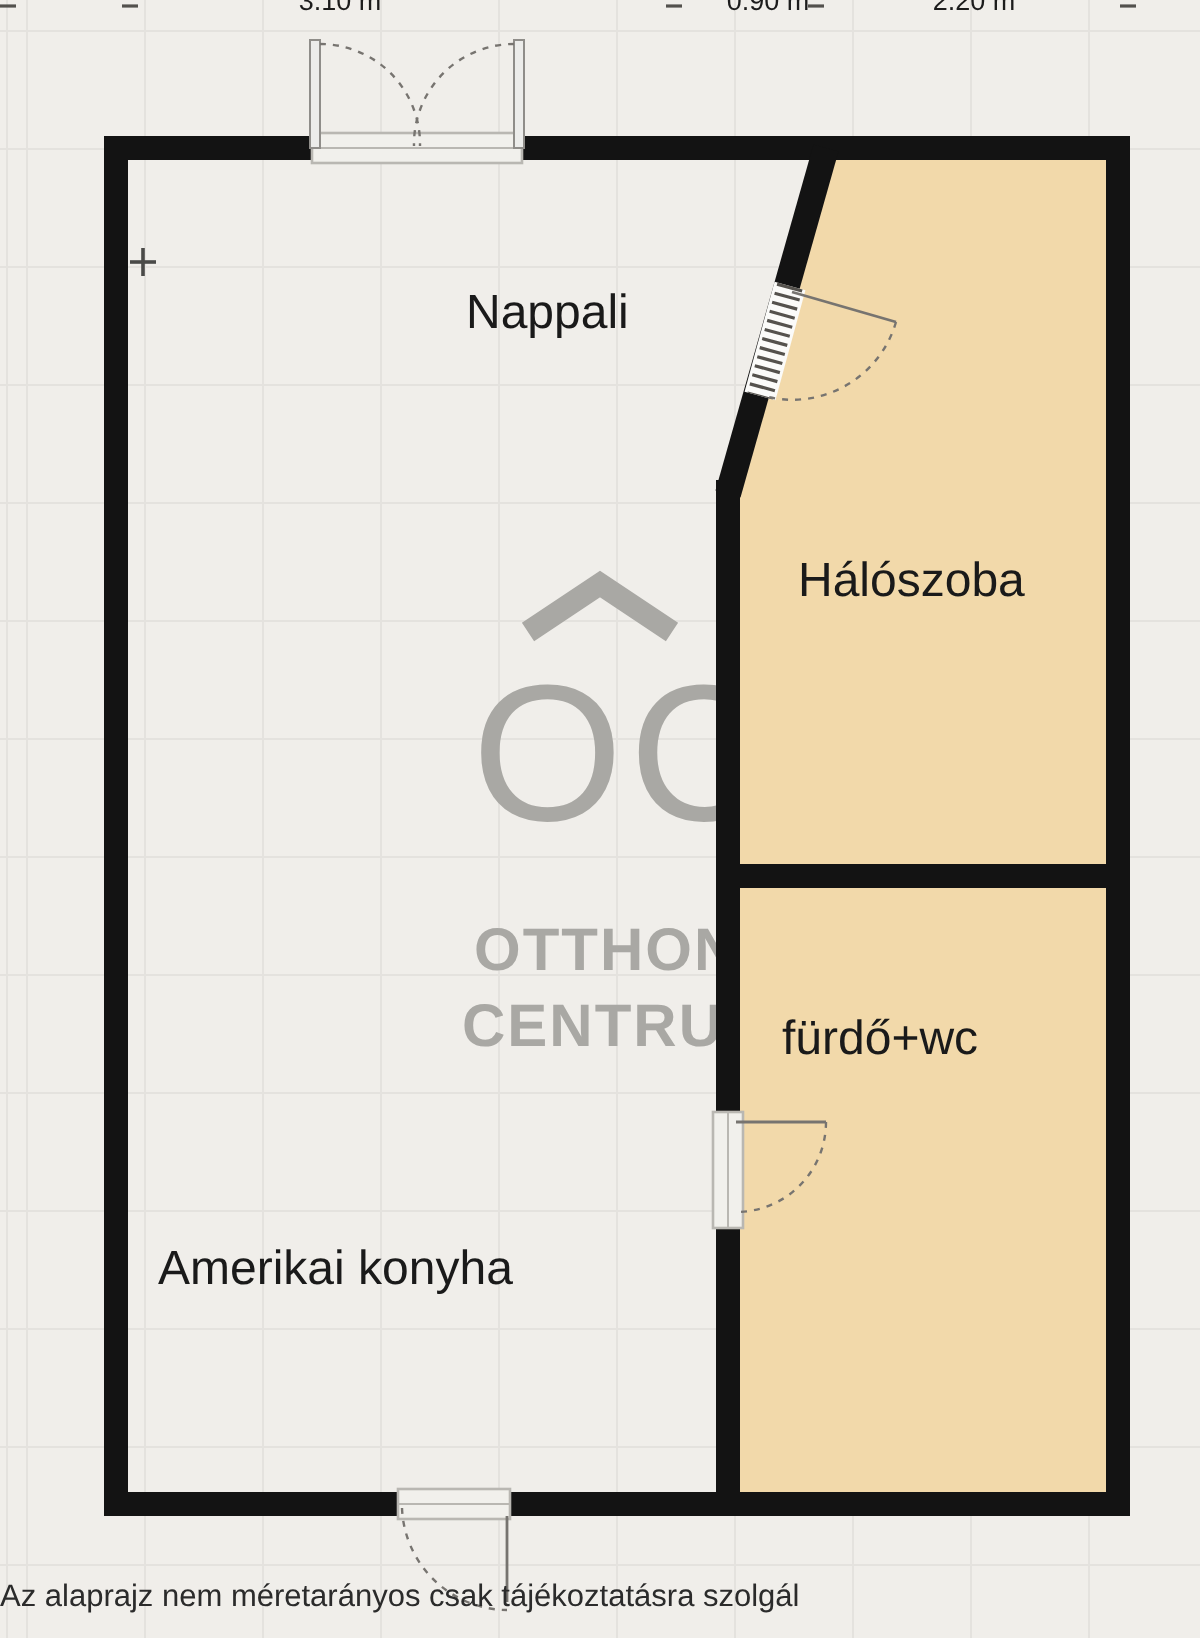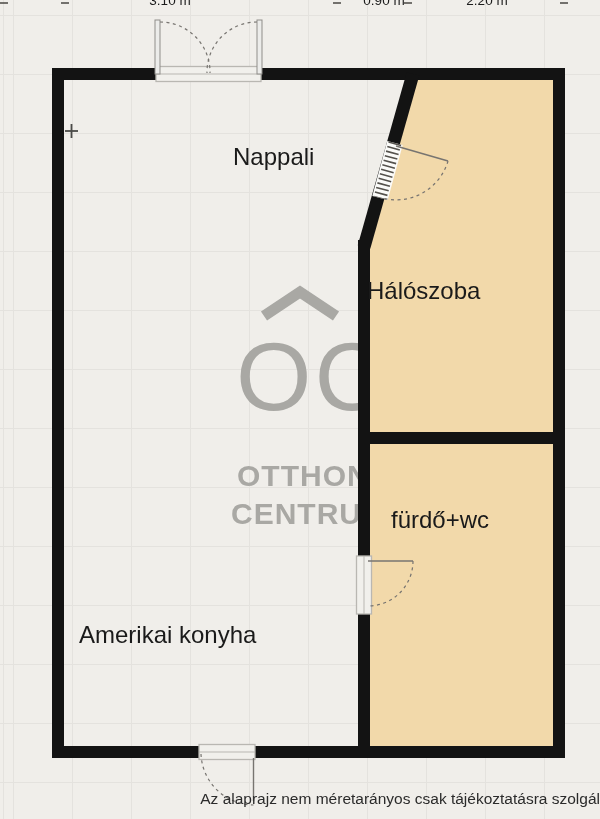--- a/index.html
+++ b/index.html
@@ -16,27 +16,27 @@
   
   .wm{position:absolute;color:var(--watermark,#a9a8a4);z-index:1;line-height:1;white-space:nowrap;}
   .wm-oc{left:236px;top:328px;font-size:97px;font-weight:normal;letter-spacing:3px;}
   .wm-l1{left:237px;top:461px;font-size:30px;font-weight:bold;letter-spacing:1px;}
   .wm-l2{left:231px;top:499px;font-size:30px;font-weight:bold;letter-spacing:1px;}
   .wm-chevron{left:258px;top:284px;z-index:1;position:absolute;}
   svg.plan{z-index:2;}
   
   .room-label{position:absolute;z-index:3;font-size:24px;color:#1a1a1a;white-space:nowrap;}
   .lbl-nappali{left:197px;top:143px;margin-left:36px;}
-  .lbl-halo{left:367px;top:277px;}
+  .lbl-halo{left:399px;top:277px;}
   .lbl-furdo{left:391px;top:506px;}
   .lbl-konyha{left:79px;top:621px;text-align:center;}
   .dim{position:absolute;top:-7px;transform:translateX(-50%);z-index:3;
        font-size:13.5px;color:#1c1c1c;white-space:nowrap;}
   .dim-1{left:170px;} .dim-2{left:384px;} .dim-3{left:487px;}
-  .caption{position:absolute;left:0;top:790px;width:600px;text-align:right;z-index:3;
+  .caption{position:absolute;left:0;top:790px;width:600px;text-align:left;z-index:3;
            font-size:15.5px;color:#2b2b2b;}
 </style>
 </head>
 <body>
 
 <svg class="wm-chevron" width="84" height="38" viewBox="0 0 84 38">
   <polyline points="6,32 42,8 78,32" fill="none" stroke="var(--watermark,#a9a8a4)" stroke-width="11"></polyline>
 </svg>
 <div class="wm wm-oc">OC</div>
 <div class="wm wm-l1">OTTHON</div>

